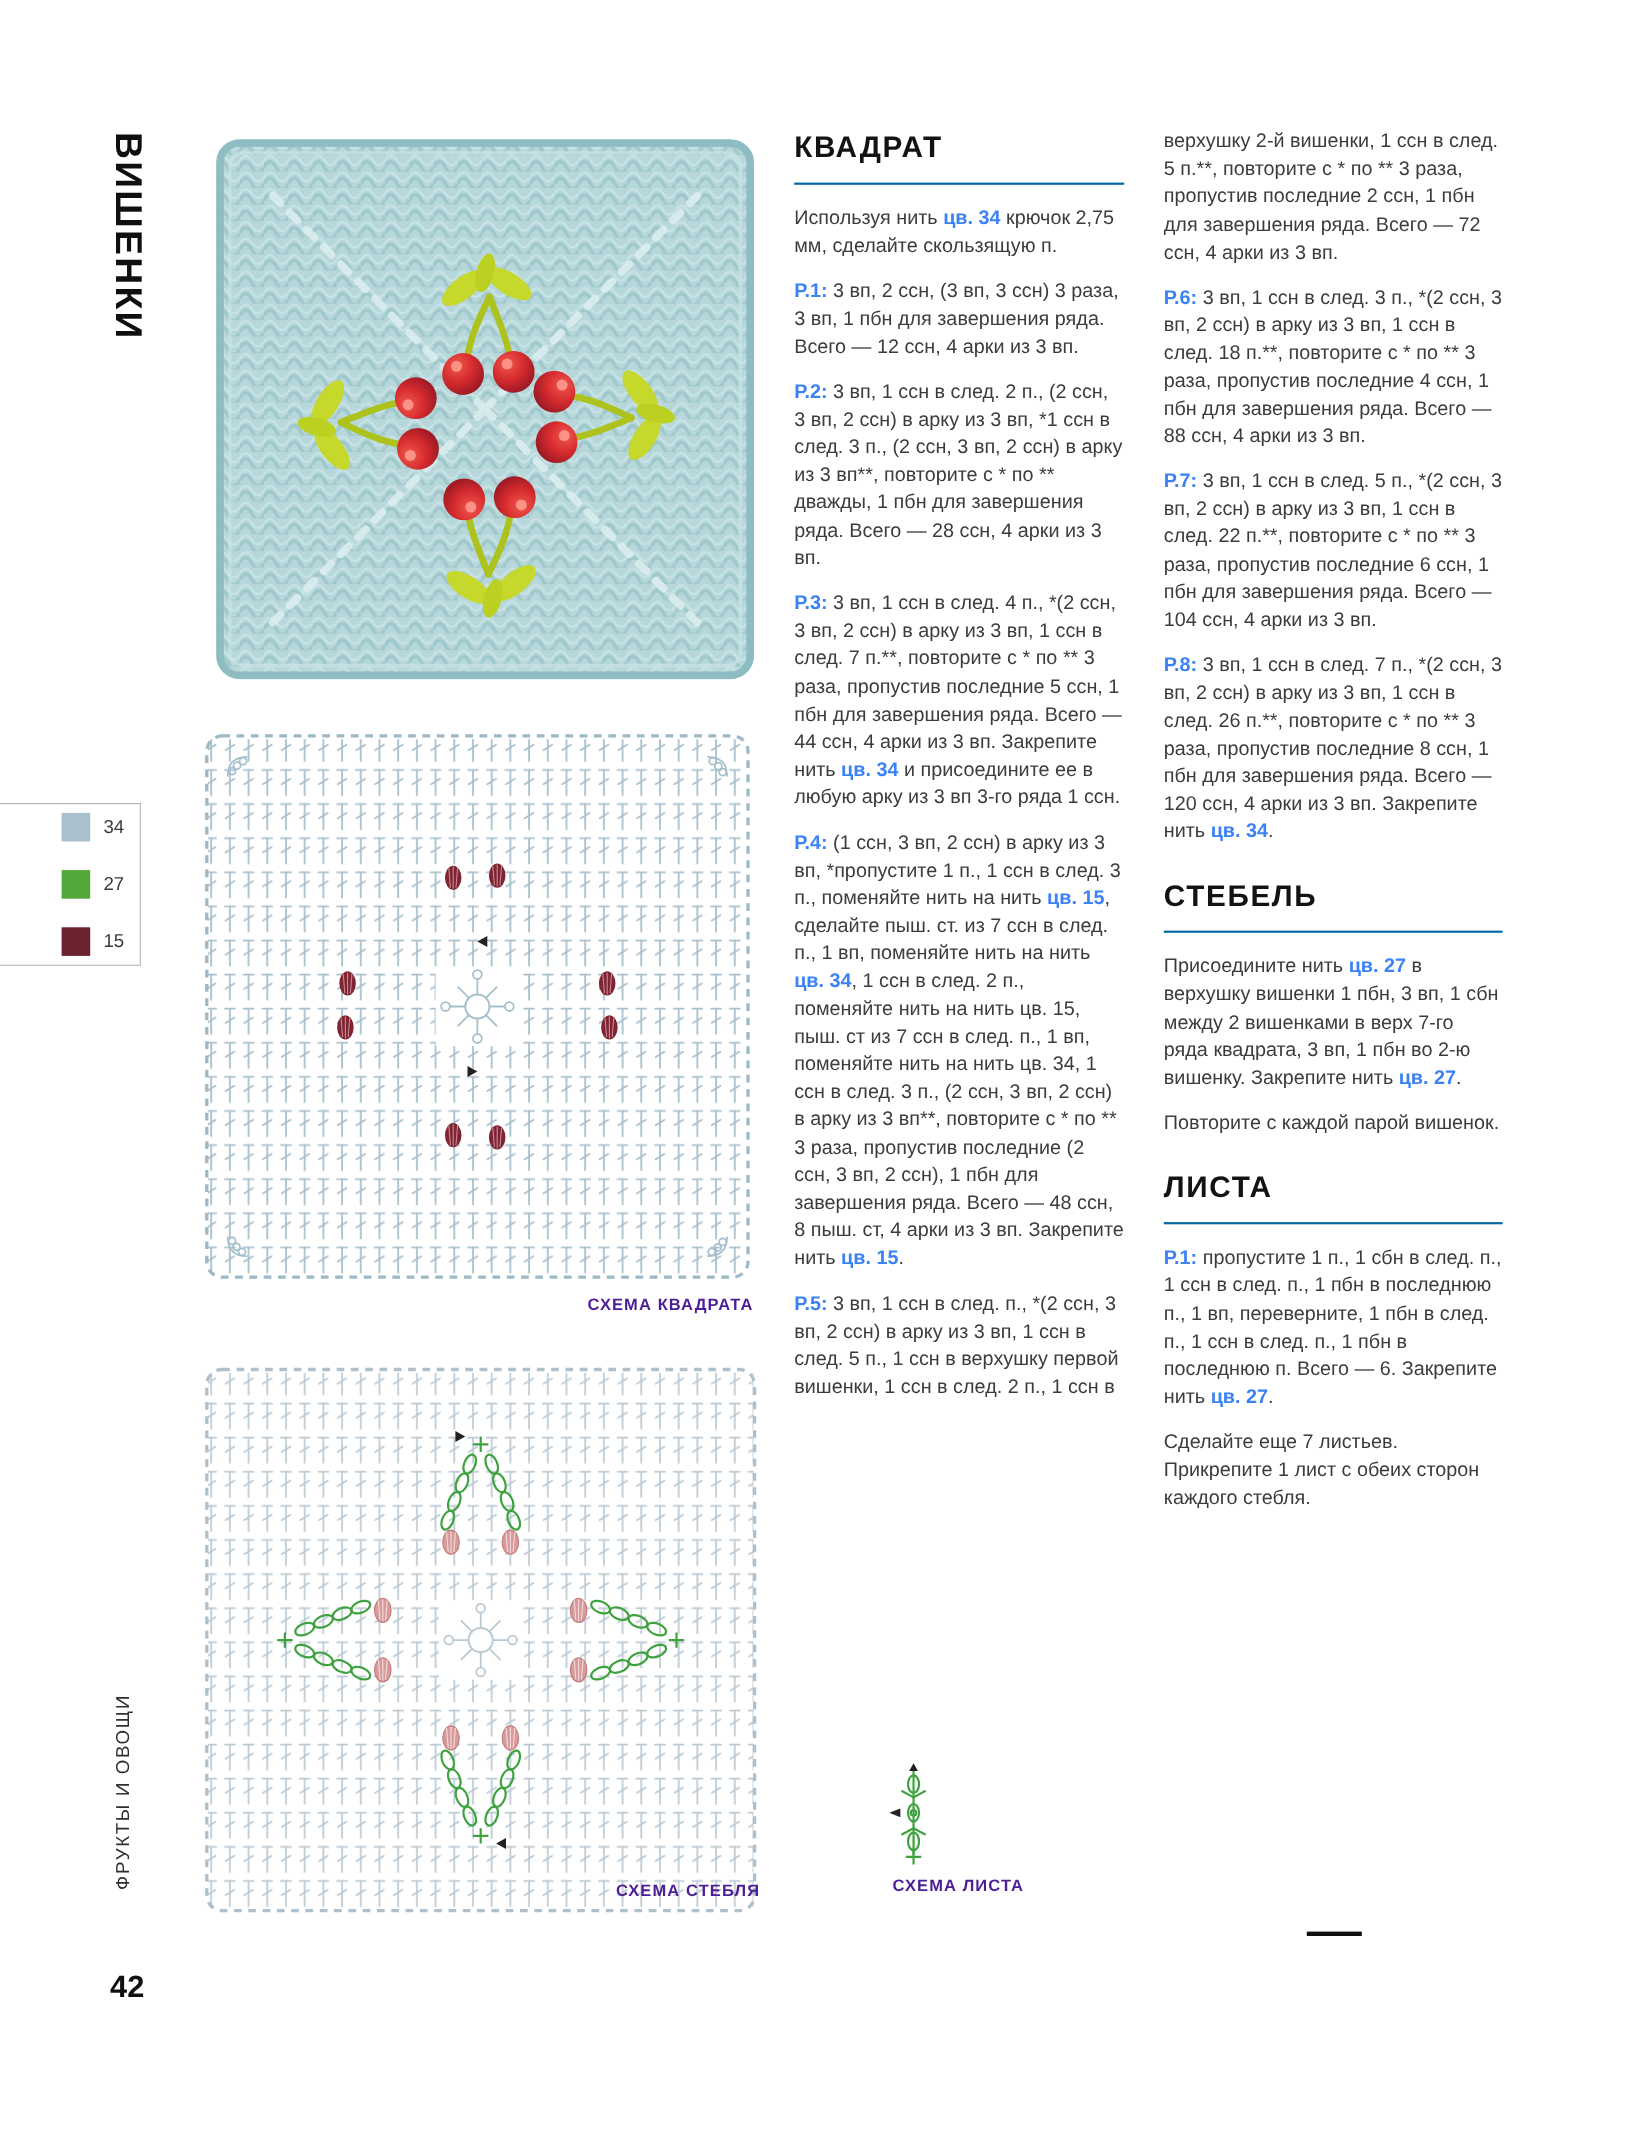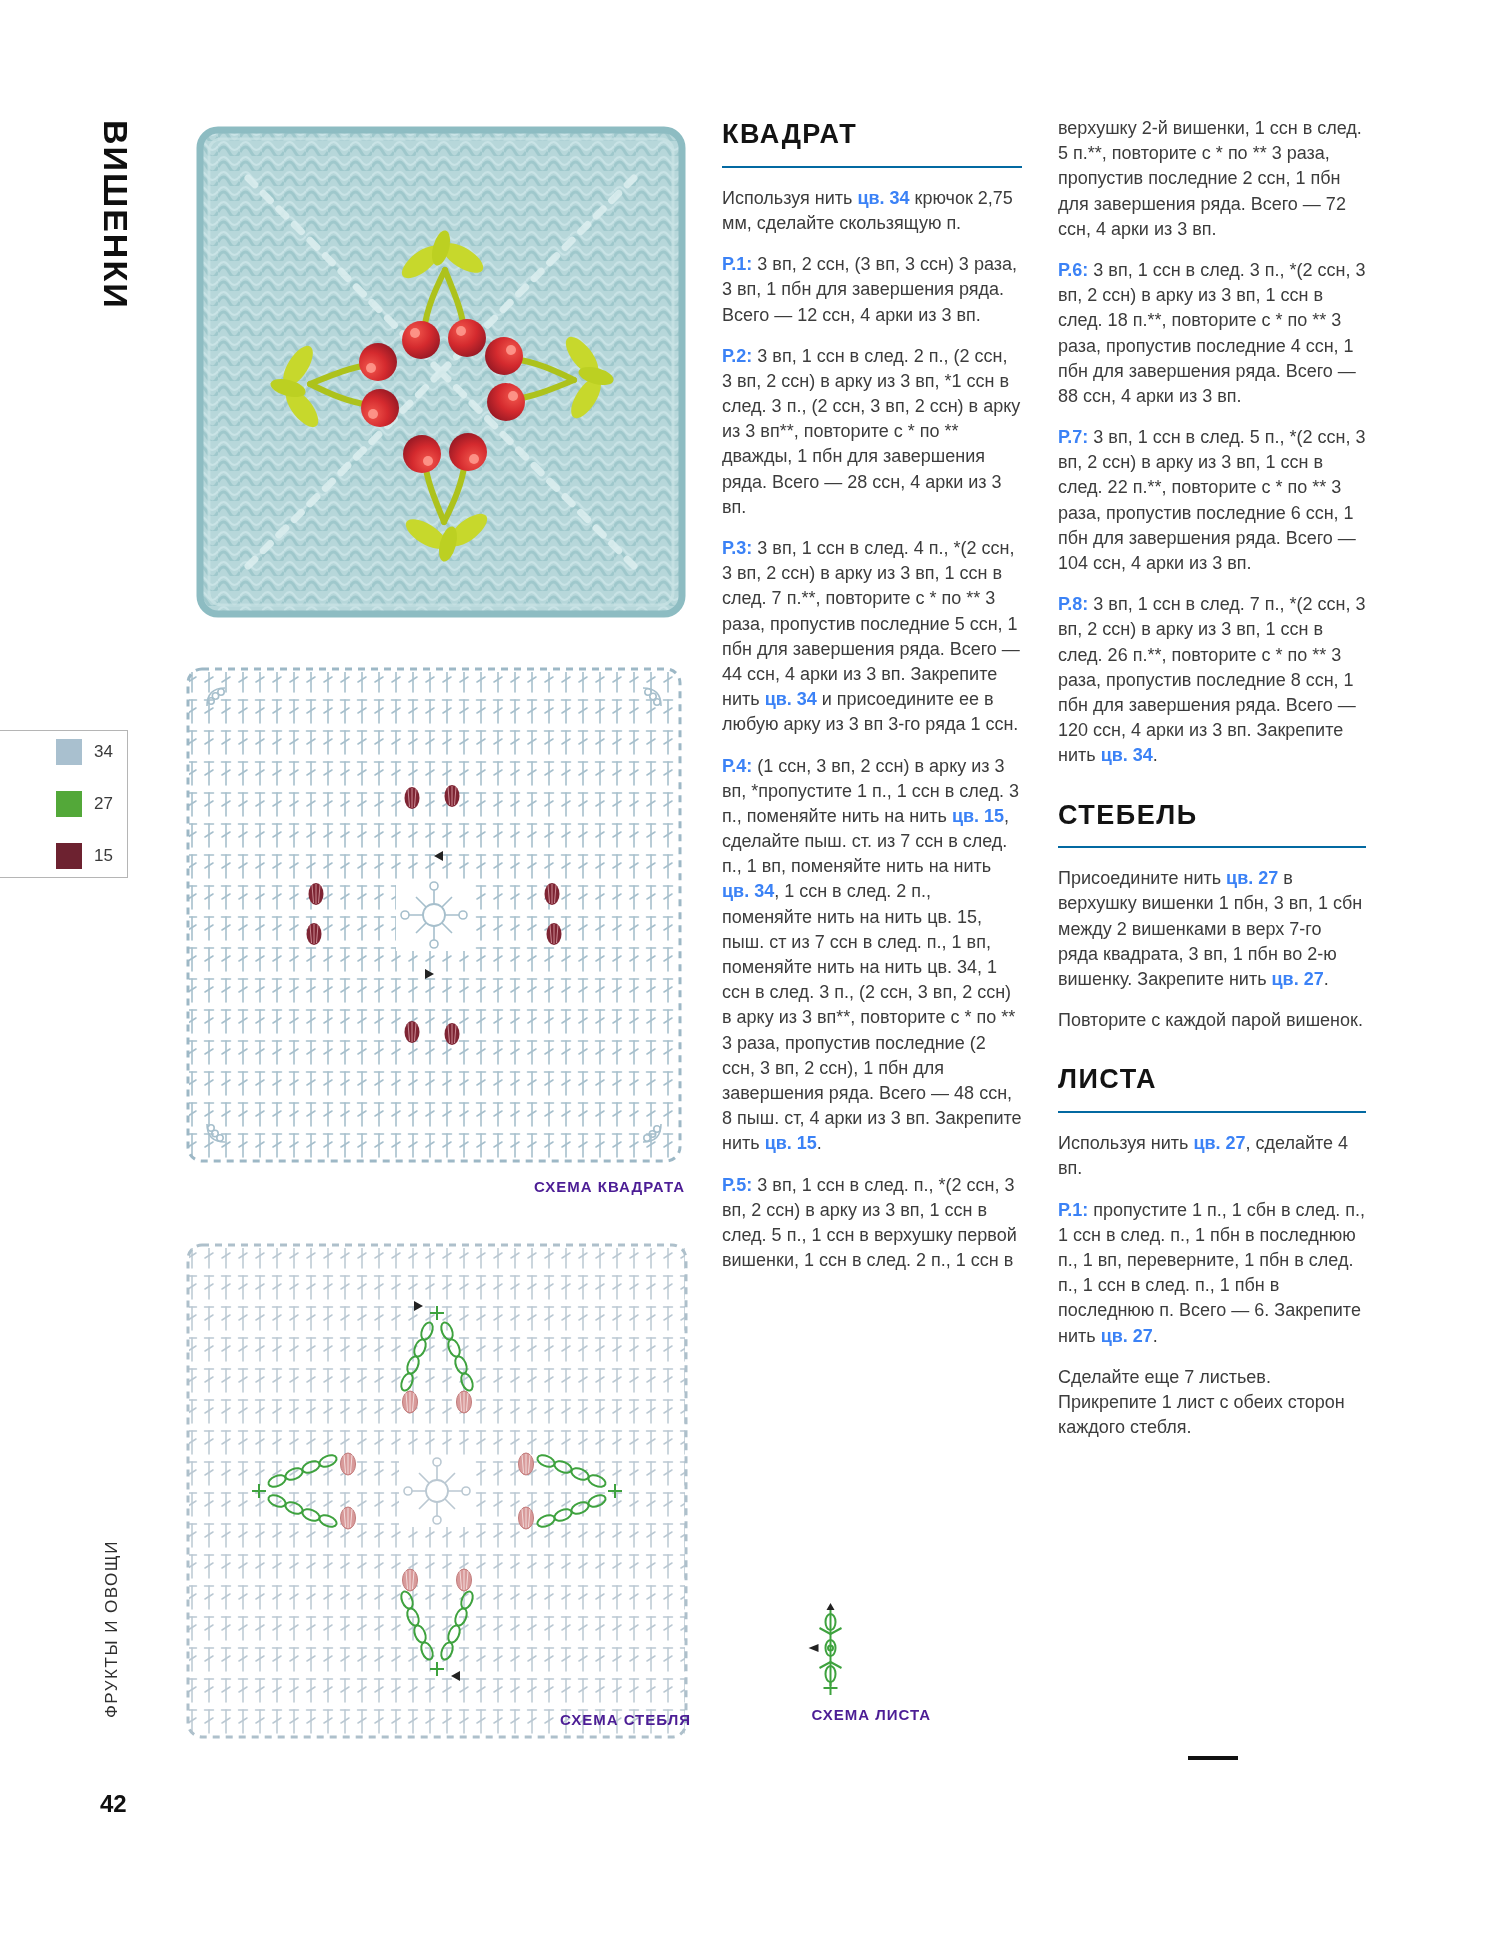--- a/index.html
+++ b/index.html
@@ -3,21 +3,21 @@
 <meta charset="utf-8">
 <style>
   html,body{margin:0;padding:0;background:#ffffff;}
   .page{position:relative;width:1500px;height:1950px;background:#fff;overflow:hidden;
         font-family:"Liberation Sans","DejaVu Sans",sans-serif;color:#3c3c3c;}
 
   .vtitle{position:absolute;left:96px;top:120px;writing-mode:vertical-rl;
           font-size:34px;font-weight:700;letter-spacing:2px;color:#0f0f0f;}
   .footer-rubric{position:absolute;left:102px;top:1540px;writing-mode:vertical-rl;
           transform:rotate(180deg);font-size:17px;letter-spacing:1.5px;color:#2e2e2e;}
-  .pagenum{position:absolute;left:100px;top:1790px;font-size:24px;font-weight:700;color:#101010;}
+  .pagenum{position:absolute;left:100px;top:1790px;font-size:28px;font-weight:700;color:#101010;}
 
   .photo{position:absolute;left:196px;top:126px;width:490px;height:492px;}
   .chartbox{position:absolute;}
   #chart1{left:183px;top:664px;}
   #chart2{left:183px;top:1240px;}
   #leafchart{left:778px;top:1598px;}
 
   .caption{position:absolute;text-align:right;font-size:15px;font-weight:700;
            letter-spacing:1px;color:#4c1d95;}
   #caption1{left:183px;top:1178px;width:502px;}
@@ -241,21 +241,20 @@
 
   <section class="col col-right">
     <p><span>верхушку 2-й вишенки, 1 ссн в след. 5 п.**, повторите с * по ** 3 раза, пропустив последние 2 ссн, 1 пбн для завершения ряда. Всего — 72 ссн, 4 арки из 3 вп.</span></p>
     <p><span class="b">Р.6: </span><span>3 вп, 1 ссн в след. 3 п., *(2 ссн, 3 вп, 2 ссн) в арку из 3 вп, 1 ссн в след. 18 п.**, повторите с * по ** 3 раза, пропустив последние 4 ссн, 1 пбн для завершения ряда. Всего — 88 ссн, 4 арки из 3 вп.</span></p>
     <p><span class="b">Р.7: </span><span>3 вп, 1 ссн в след. 5 п., *(2 ссн, 3 вп, 2 ссн) в арку из 3 вп, 1 ссн в след. 22 п.**, повторите с * по ** 3 раза, пропустив последние 6 ссн, 1 пбн для завершения ряда. Всего — 104 ссн, 4 арки из 3 вп.</span></p>
     <p><span class="b">Р.8: </span><span>3 вп, 1 ссн в след. 7 п., *(2 ссн, 3 вп, 2 ссн) в арку из 3 вп, 1 ссн в след. 26 п.**, повторите с * по ** 3 раза, пропустив последние 8 ссн, 1 пбн для завершения ряда. Всего — 120 ссн, 4 арки из 3 вп. Закрепите нить </span><span class="b">цв. 34</span><span>.</span></p>
     <h2 class="h mt">СТЕБЕЛЬ</h2>
     <p><span>Присоедините нить </span><span class="b">цв. 27</span><span> в верхушку вишенки 1 пбн, 3 вп, 1 сбн между 2 вишенками в верх 7-го ряда квадрата, 3 вп, 1 пбн во 2-ю вишенку. Закрепите нить </span><span class="b">цв. 27</span><span>.</span></p>
     <p><span>Повторите с каждой парой вишенок.</span></p>
     <h2 class="h mt">ЛИСТА</h2>
-    <p><span>Используя нить </span><span class="b">цв. 27</span><span>, сделайте 4 вп.</span></p>
     <p><span class="b">Р.1: </span><span>пропустите 1 п., 1 сбн в след. п., 1 ссн в след. п., 1 пбн в последнюю п., 1 вп, переверните, 1 пбн в след. п., 1 ссн в след. п., 1 пбн в последнюю п. Всего — 6. Закрепите нить </span><span class="b">цв. 27</span><span>.</span></p>
     <p><span>Сделайте еще 7 листьев. Прикрепите 1 лист с обеих сторон каждого стебля.</span></p>
   </section>
 
   <div class="footer-rubric">ФРУКТЫ И ОВОЩИ</div>
   <div class="pagenum">42</div>
   <div class="endrule"></div>
 
 </div>
 

